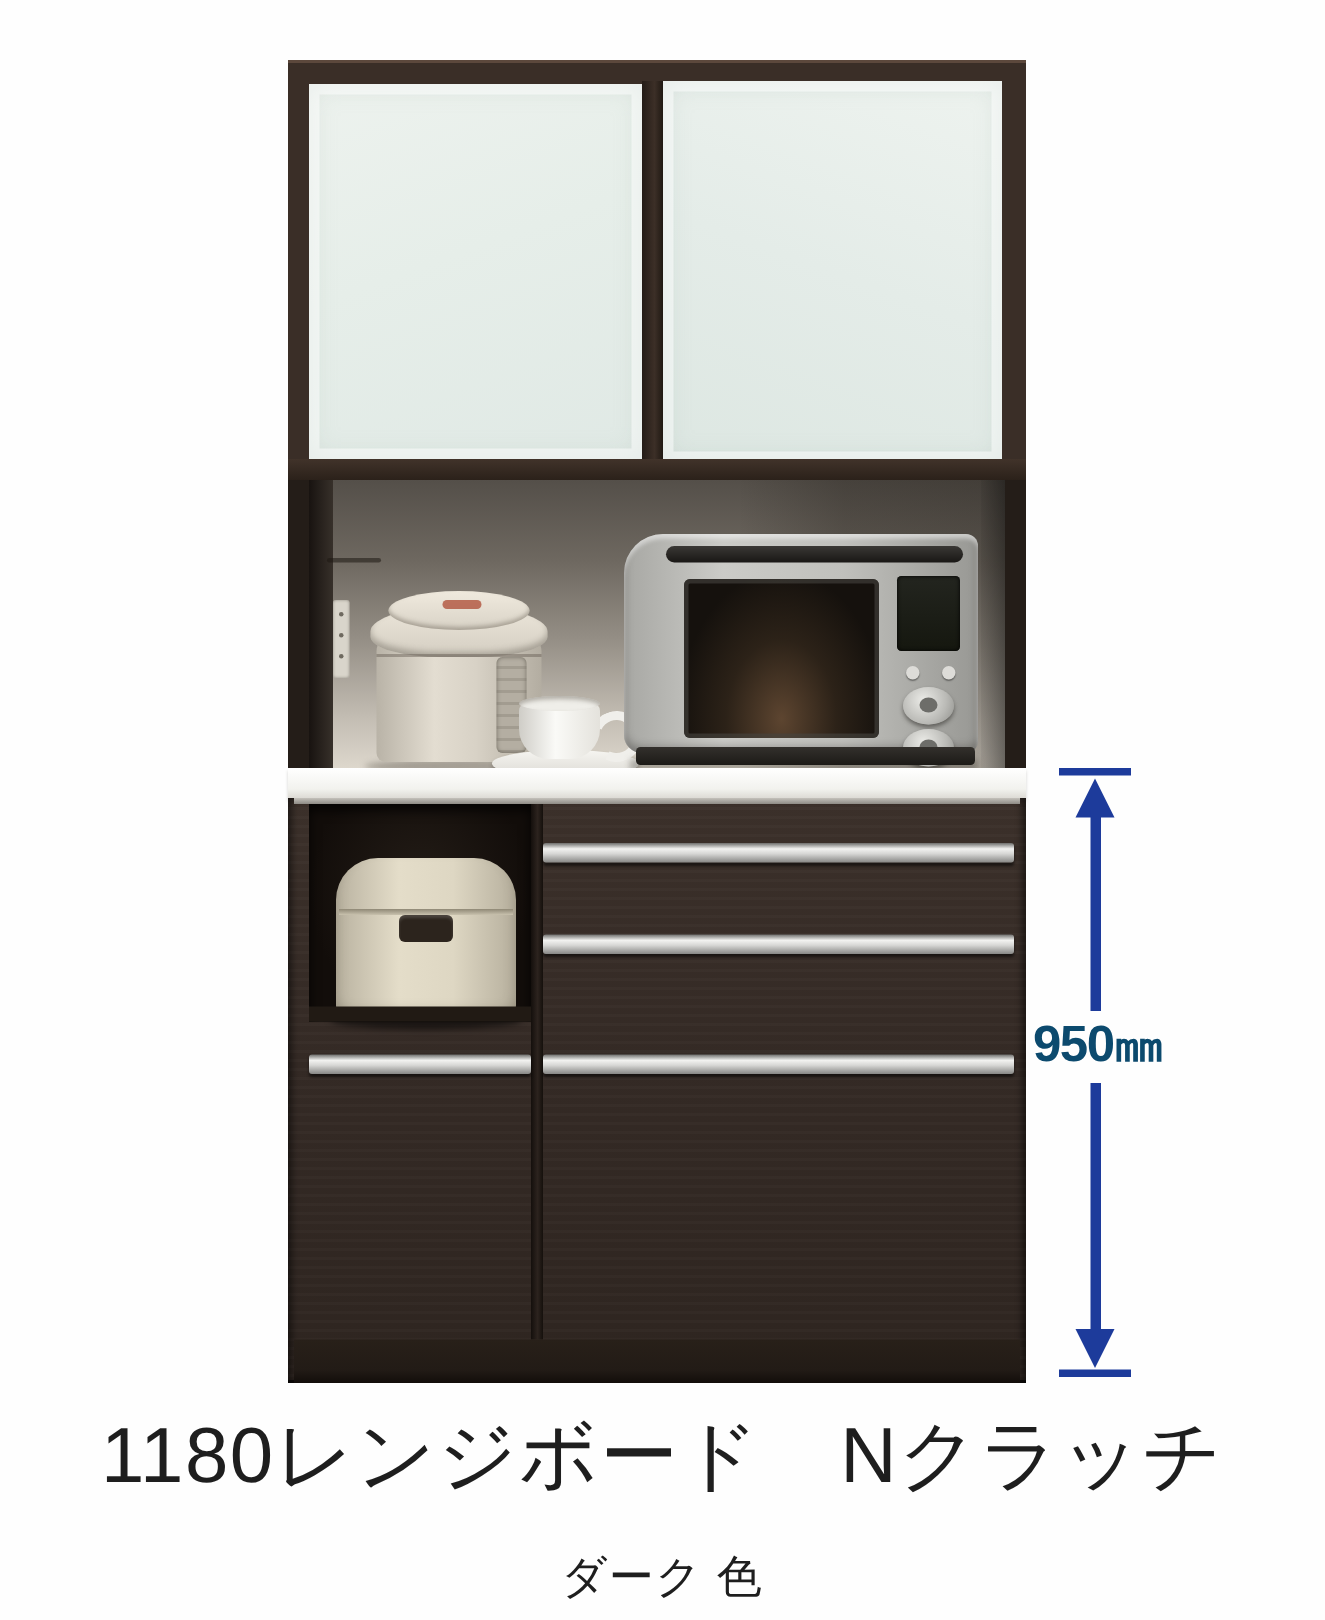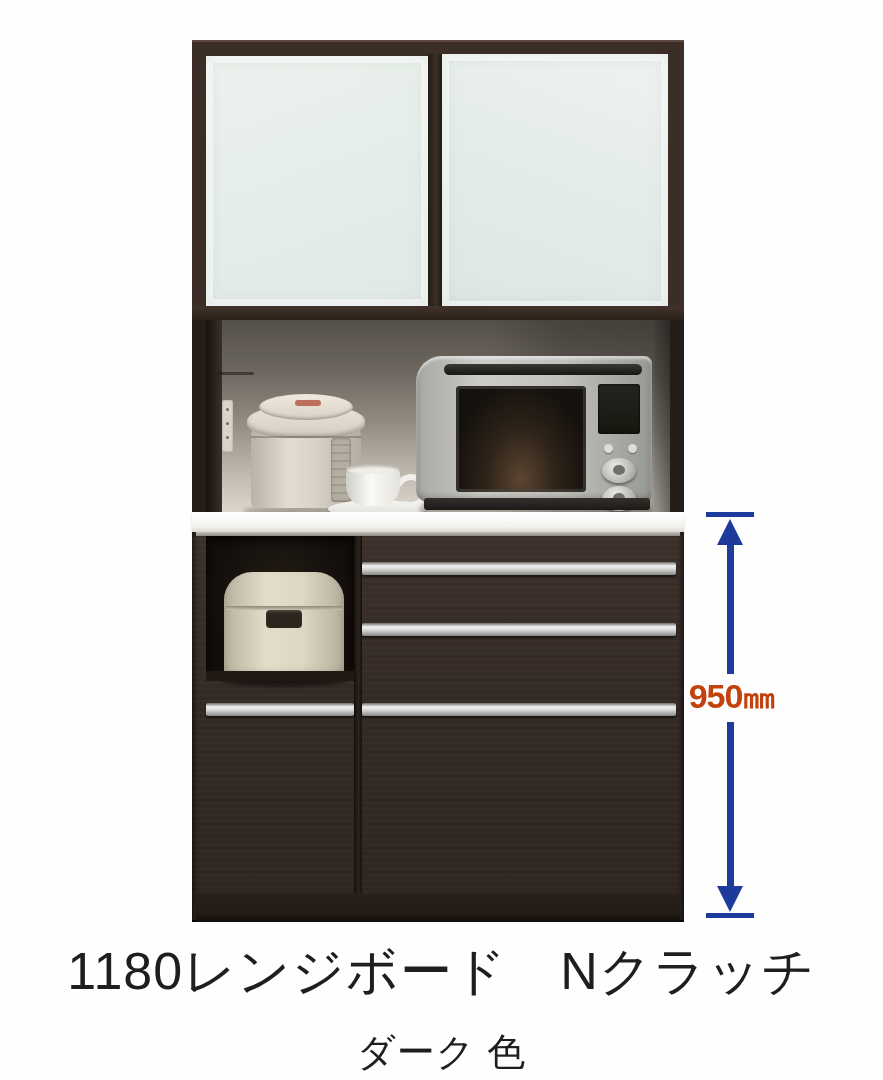--- a/index.html
+++ b/index.html
@@ -116,26 +116,26 @@
   #rcShadow{left:-4px;top:102px;width:128px;height:12px;border-radius:50%;background:rgba(0,0,0,.55);filter:blur(2px);}
 
   
   .navy{background:#1d3b9b;}
   #tickTop{left:706px;top:512px;width:48px;height:5px;}
   #tickBottom{left:706px;top:913px;width:48px;height:5px;}
   #arrowUp{left:717px;top:519px;width:0;height:0;border-left:13px solid transparent;border-right:13px solid transparent;border-bottom:26px solid #1d3b9b;}
   #arrowDown{left:717px;top:886px;width:0;height:0;border-left:13px solid transparent;border-right:13px solid transparent;border-top:26px solid #1d3b9b;}
   #shaftUp{left:727px;top:540px;width:7px;height:134px;}
   #shaftDown{left:727px;top:722px;width:7px;height:168px;}
-  #dimLabel{left:684px;top:678px;width:96px;text-align:center;color:#c2410c;font-weight:bold;font-size:34px;letter-spacing:-1px;line-height:36px;}
+  #dimLabel{left:684px;top:678px;width:96px;text-align:center;color:#0c4a6e;font-weight:bold;font-size:34px;letter-spacing:-1px;line-height:36px;}
 
   
   .caption{left:0;width:883px;text-align:center;color:#1e1e1e;}
   #caption1{top:946px;font-size:52px;line-height:50px;letter-spacing:1px;}
-  #caption2{top:1028px;font-size:38px;line-height:48px;letter-spacing:1px;}
+  #caption2{top:1028px;font-size:30px;line-height:48px;letter-spacing:1px;}
 </style>
 </head>
 <body>
 
 <div id="stage">
 
   <div id="upper" class="abs">
     <div id="glassL" class="abs glass"></div>
     <div id="doorStile" class="abs"></div>
     <div id="glassR" class="abs"></div>

